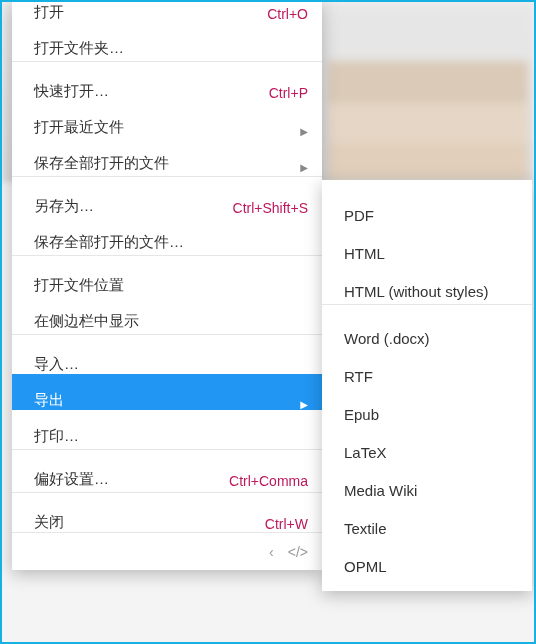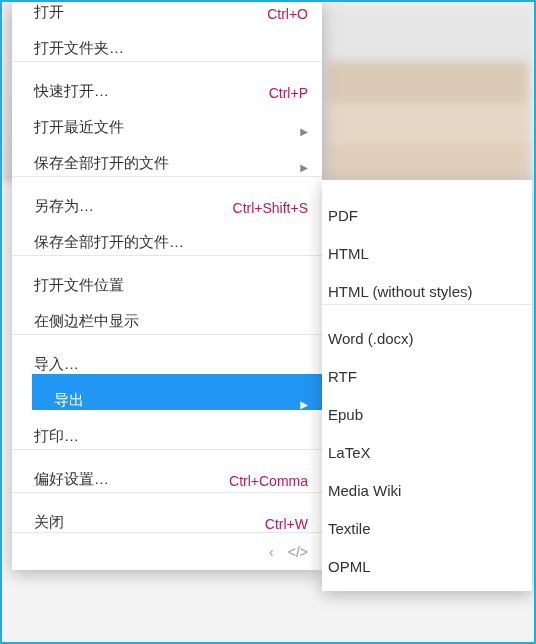--- a/index.html
+++ b/index.html
@@ -49,21 +49,20 @@
     margin-left: 6px;
   }
   .menu-sep {
     height: 1px;
     background: #e6e6e6;
     margin: 3px 0;
   }
   .menu-item.highlight {
     background: #2196f3;
     color: #fff;
-    margin-left: 20px;
   }
   .menu-item.highlight .arrow { color: #fff; }
   .menu-footer {
     border-top: 1px solid #e6e6e6;
     height: 38px;
     display: flex;
     align-items: center;
     justify-content: flex-end;
     padding-right: 14px;
     gap: 14px;
@@ -74,21 +73,21 @@
     position: absolute;
     top: 178px;
     left: 320px;
     width: 210px;
     background: #fff;
     box-shadow: 0 4px 16px rgba(0,0,0,0.25);
     padding: 6px 0 16px 0;
   }
   .submenu-item {
     height: 38px;
-    padding: 0 14px 0 6px;
+    padding: 0 14px 0 22px;
     justify-content: flex-start;
   }
   .submenu-sep {
     height: 1px;
     background: #e6e6e6;
     margin: 4px 0;
   }
   .blurred-strip {
     position: absolute;
     left: 326px;

